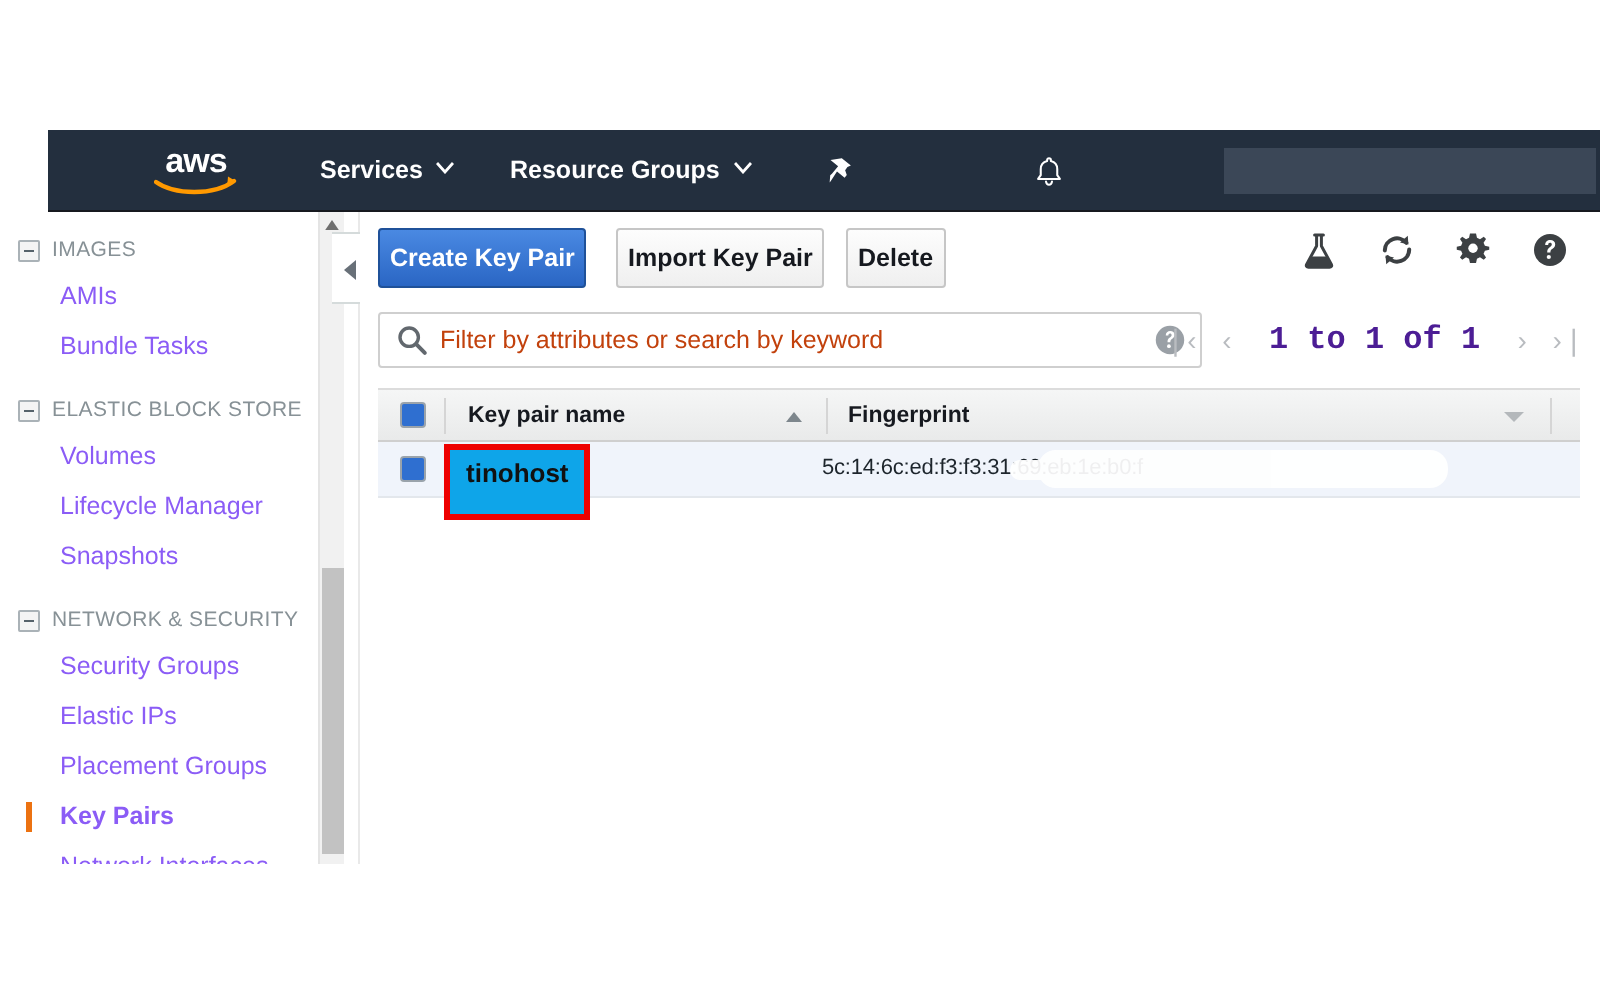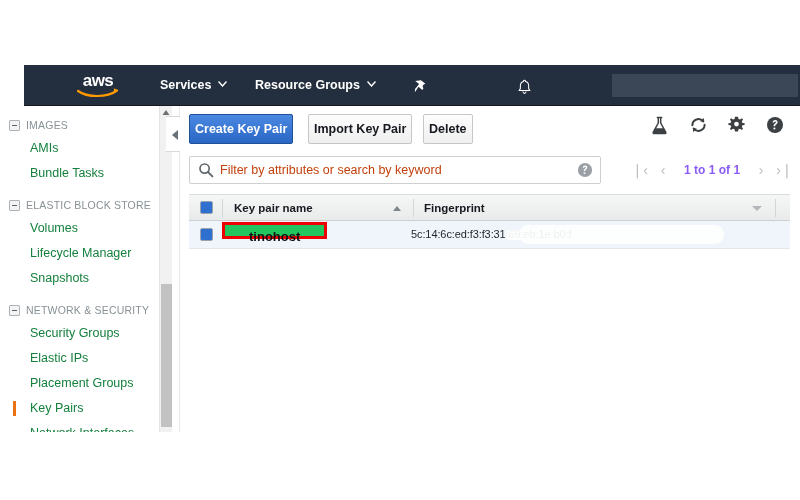--- a/index.html
+++ b/index.html
@@ -136,27 +136,27 @@
     position: absolute;
     left: 2px; top: 4px;
     width: 5px; height: 1px;
     background: #57636b;
   }
   .side-link {
     position: relative;
     height: 25px;
     line-height: 25px;
     padding-left: 30px;
-    color: #15803d;
+    color: #8b5cf6;
     font-size: 12.5px;
     white-space: nowrap;
     cursor: pointer;
   }
   .side-link.selected {
-    font-weight: normal;
+    font-weight: bold;
   }
   .side-link.selected::before {
     content: "";
     position: absolute;
     left: 13px; top: 5px;
     width: 3px; height: 15px;
     background: #ec7211;
   }
 
   
@@ -316,24 +316,25 @@
     width: 19px;
     text-align: center;
     color: #b9bcc0;
     font-size: 14px;
     vertical-align: top;
     cursor: pointer;
   }
   .pg-label {
     display: inline-block;
     padding: 0 7px;
-    color: #8b5cf6;
-    font-size: 12px;
+    color: #4c1d95;
+    font-size: 16px;
     font-weight: bold;
     vertical-align: top;
+    font-family: Liberation Mono, monospace;
   }
 
   
   .table {
     position: absolute;
     left: 9px; top: 88px;
     width: 601px;
   }
   .thead {
     position: relative;
@@ -399,24 +400,24 @@
     top: 0;
     height: 27px;
     line-height: 27px;
     font-size: 11.5px;
     color: #16191f;
     white-space: nowrap;
   }
   .name-highlight {
     position: absolute;
     left: 33px; top: 1px;
-    height: 17px;
+    height: 38px;
     line-height: 23px;
-    padding: 0 24px;
-    background: #22c55e;
+    padding: 0 8px;
+    background: #0ea5e9;
     border: 3px solid #ee0000;
     box-sizing: border-box;
     font-size: 13px;
     font-weight: bold;
     color: #111111;
     white-space: nowrap;
   }
   .fingerprint {
     left: 222px;
     font-size: 11px;

